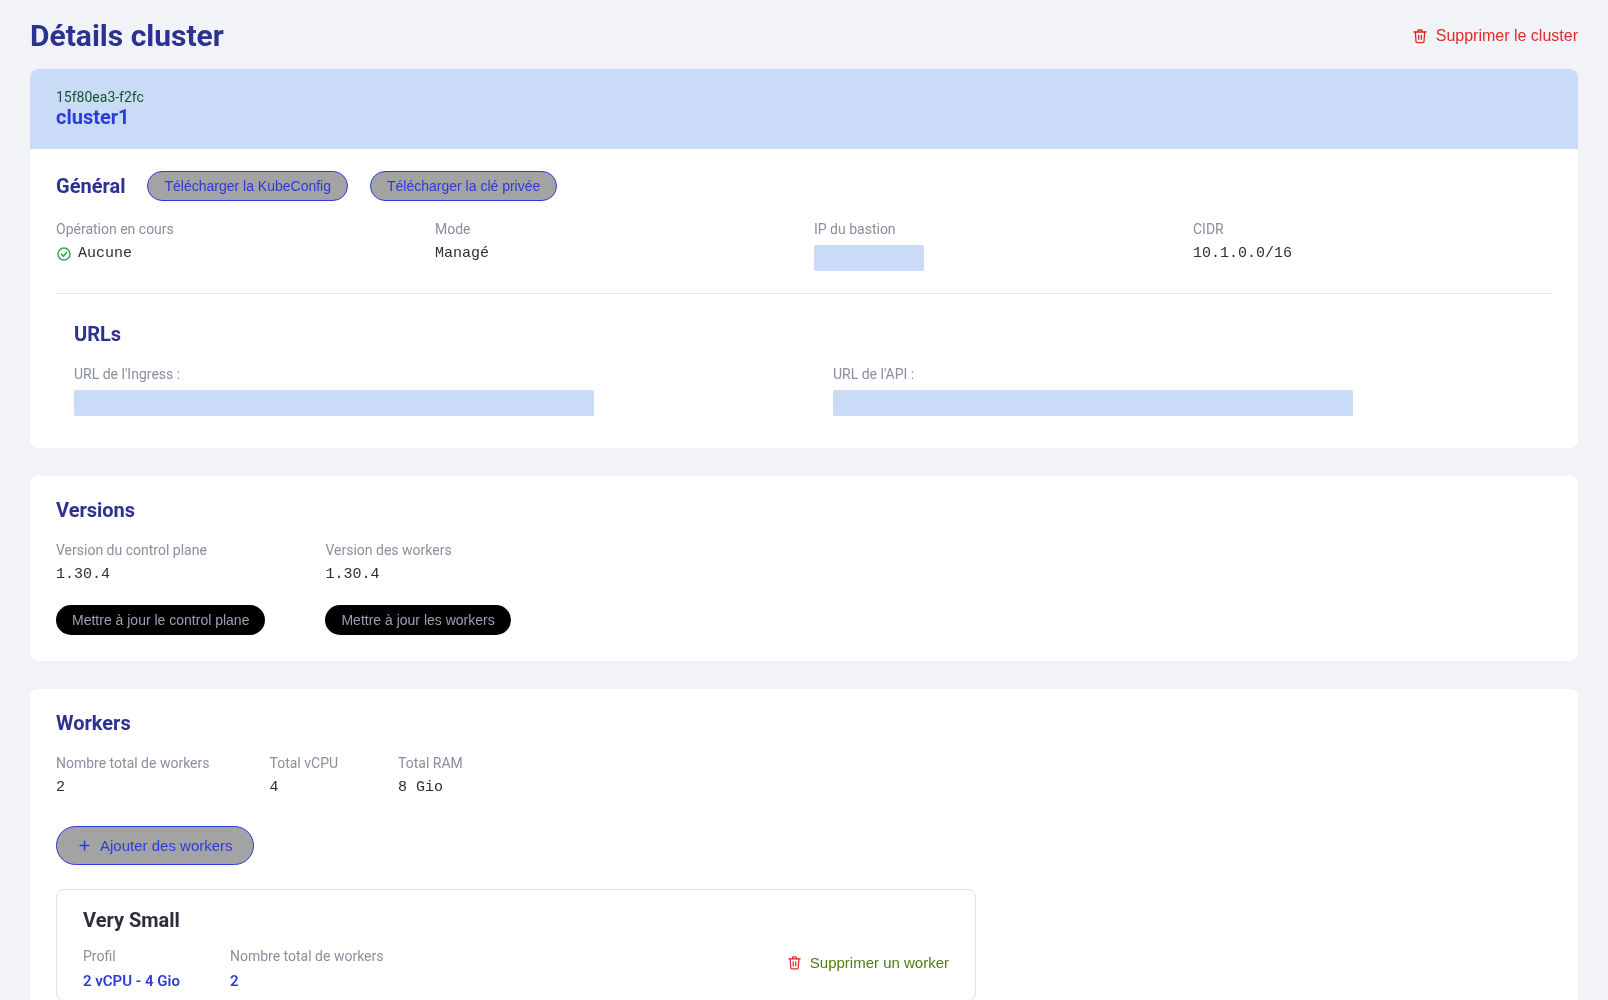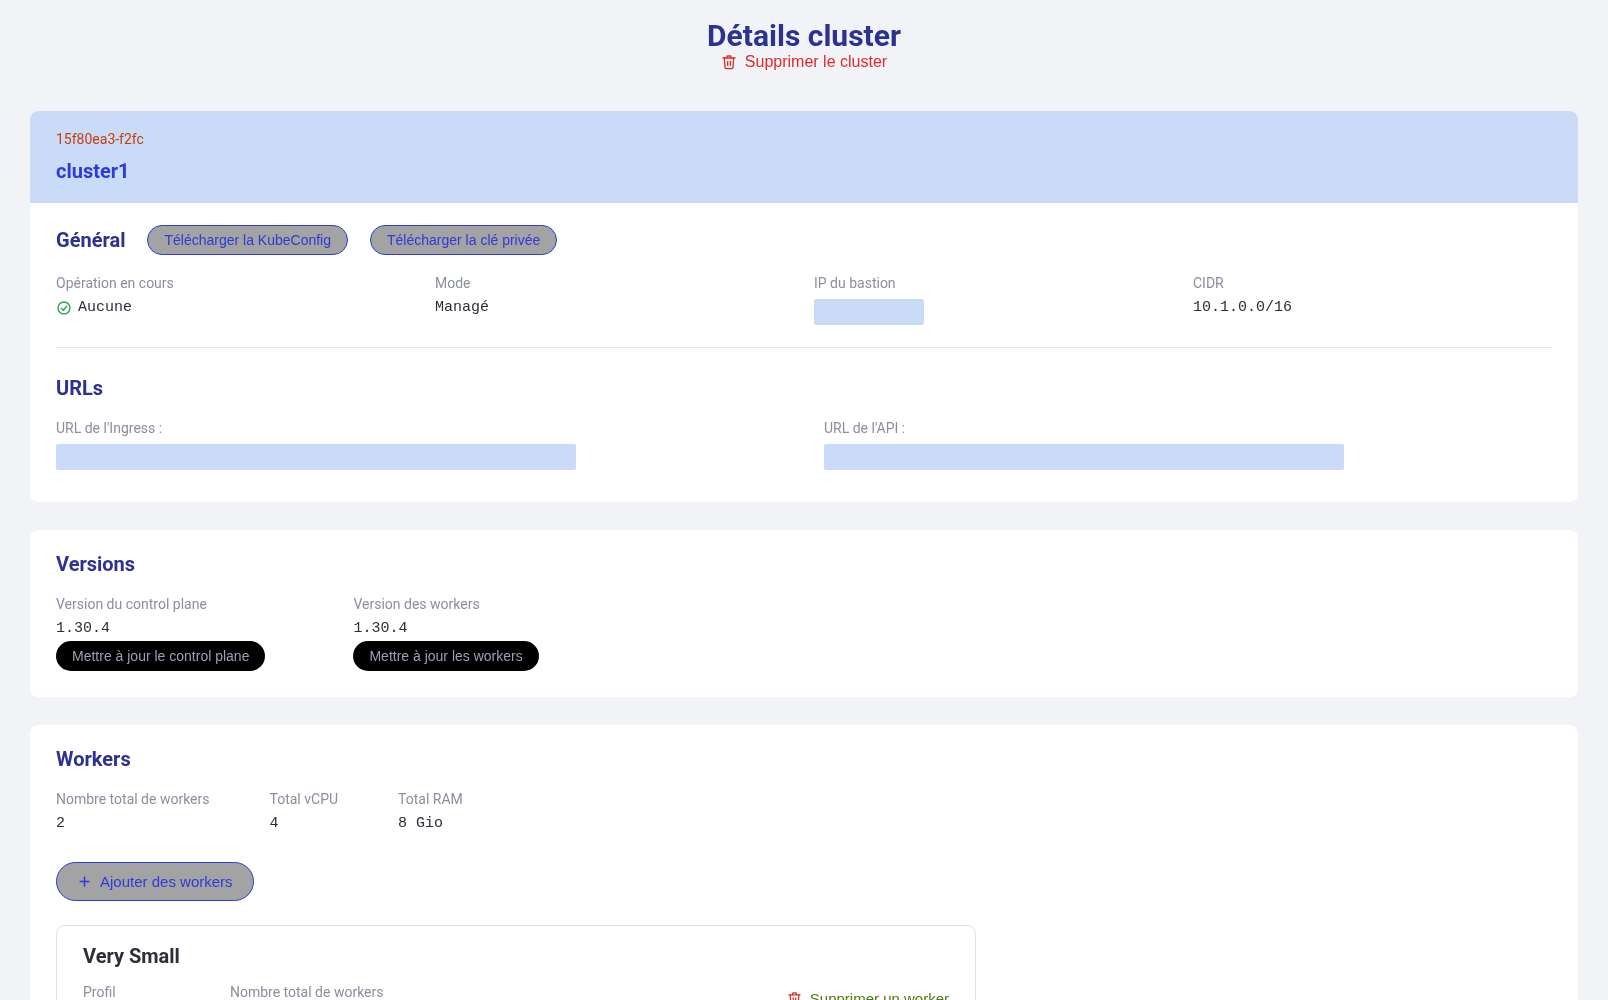--- a/index.html
+++ b/index.html
@@ -8,22 +8,21 @@
     background: #f2f3f7;
     color: #2c2f3a;
     font-size: 14px;
     width: 1608px;
   }
   .page { padding: 18px 30px 30px 30px; }
   .header-row {
     display: flex;
     justify-content: space-between;
     align-items: center;
-    margin-bottom: 40px;
-    flex-direction: column;
+    margin-bottom: 16px;
   }
   .page-title {
     font-size: 30px;
     font-weight: 700;
     color: #2c3290;
   }
   .delete-cluster {
     display: flex;
     align-items: center;
     gap: 8px;
@@ -41,22 +40,22 @@
     overflow: hidden;
   }
   .card-inner { padding: 0 26px 26px 26px; }
   .cluster-banner {
     background: #c9dbf7;
     padding: 20px 26px;
     border-radius: 8px 8px 0 0;
   }
   .cluster-id {
     font-size: 14px;
-    color: #c2410c;
-    margin-bottom: 12px;
+    color: #14532d;
+    margin-bottom: 0;
   }
   .cluster-name {
     font-size: 20px;
     font-weight: 700;
     color: #2c3bd9;
   }
   .section-head {
     display: flex;
     align-items: center;
     gap: 22px;
@@ -121,23 +120,23 @@
     height: 26px;
     width: 520px;
     border-radius: 2px;
     margin-top: 2px;
   }
   .divider {
     border: none;
     border-top: 1px solid #e6e8ee;
     margin: 0;
   }
-  .urls-section { padding-top: 28px; padding-bottom: 6px; }
-  .versions-row { display: flex; gap: 88px; }
-  .ver-col .value { margin-bottom: 4px; }
+  .urls-section { padding-top: 28px; padding-bottom: 6px; margin-left: 18px; }
+  .versions-row { display: flex; gap: 60px; }
+  .ver-col .value { margin-bottom: 22px; }
   .workers-stats { display: flex; gap: 60px; margin-bottom: 30px; }
   .add-workers-btn {
     display: inline-flex;
     align-items: center;
     gap: 8px;
     background: #a3a3a3;
     border: 1.5px solid #2c3bd9;
     color: #2c3bd9;
     padding: 10px 20px;
     border-radius: 999px;

